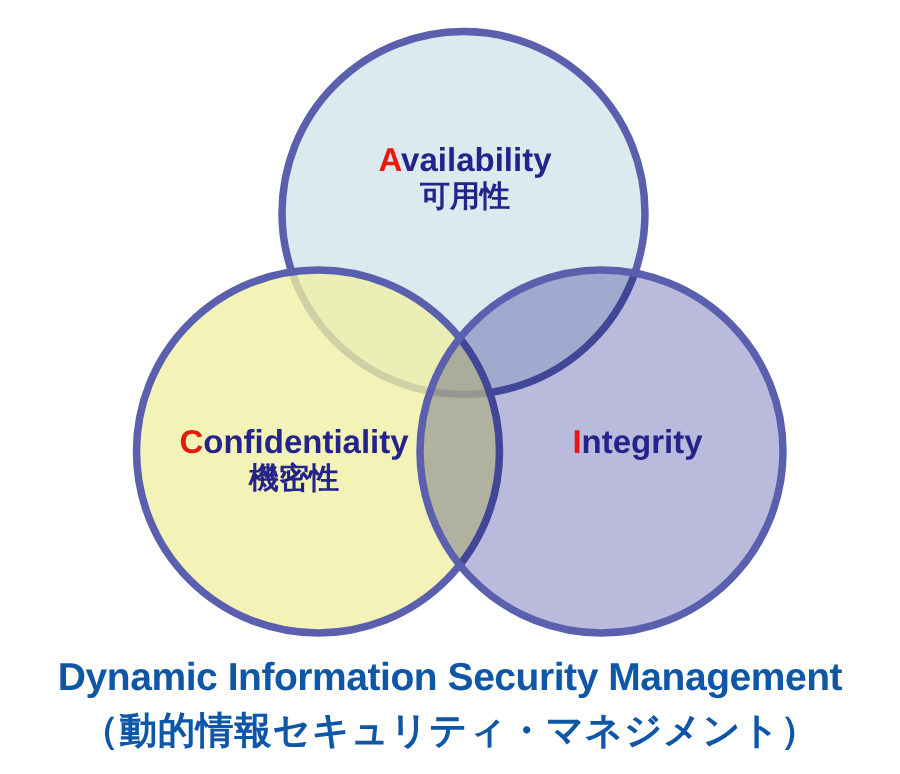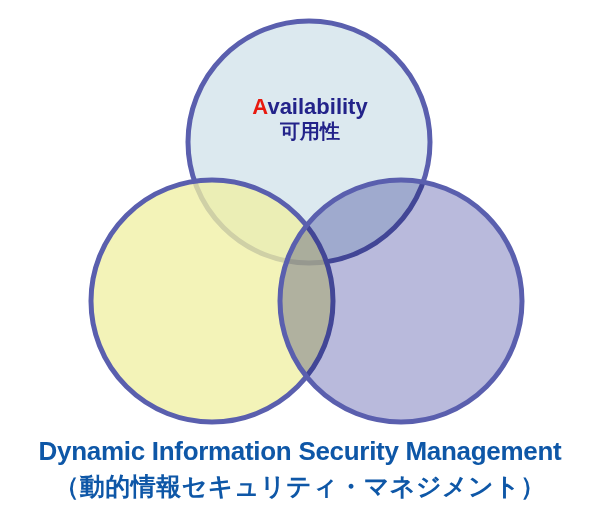--- a/index.html
+++ b/index.html
@@ -52,20 +52,25 @@
 
     <circle cx="401" cy="301" r="121" fill="#b9badc" style="mix-blend-mode:multiply"></circle>
     <circle cx="401" cy="301" r="121" fill="none" stroke="#5a5fae" stroke-width="5"></circle>
   </svg>
 
   <div class="circle-label label-availability">
     <span class="en"><span class="first-letter">A</span><span>vailability</span></span>
     <span class="ja">可用性</span>
   </div>
 
+  <div class="circle-label label-confidentiality">
+    <span class="en"><span class="first-letter">C</span><span>onfidentiality</span></span>
+    <span class="ja">機密性</span>
+  </div>
 
   <div class="circle-label label-integrity">
+    <span class="en"><span class="first-letter">I</span><span>ntegrity</span></span>
   </div>
 
   <div class="caption caption-en">Dynamic Information Security Management</div>
   <div class="caption caption-ja">（動的情報セキュリティ・マネジメント）</div>
 
 </div>
 
 </body></html>

